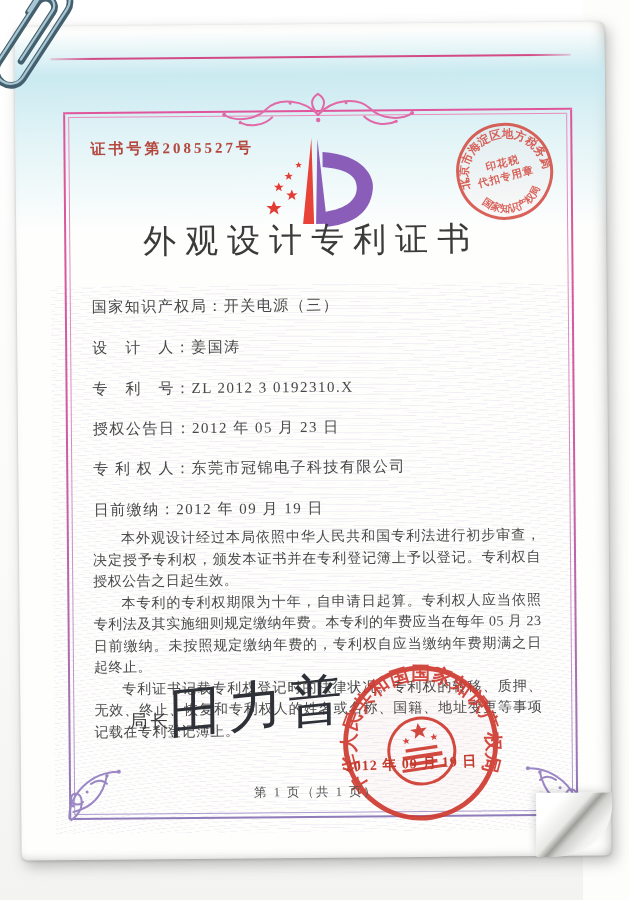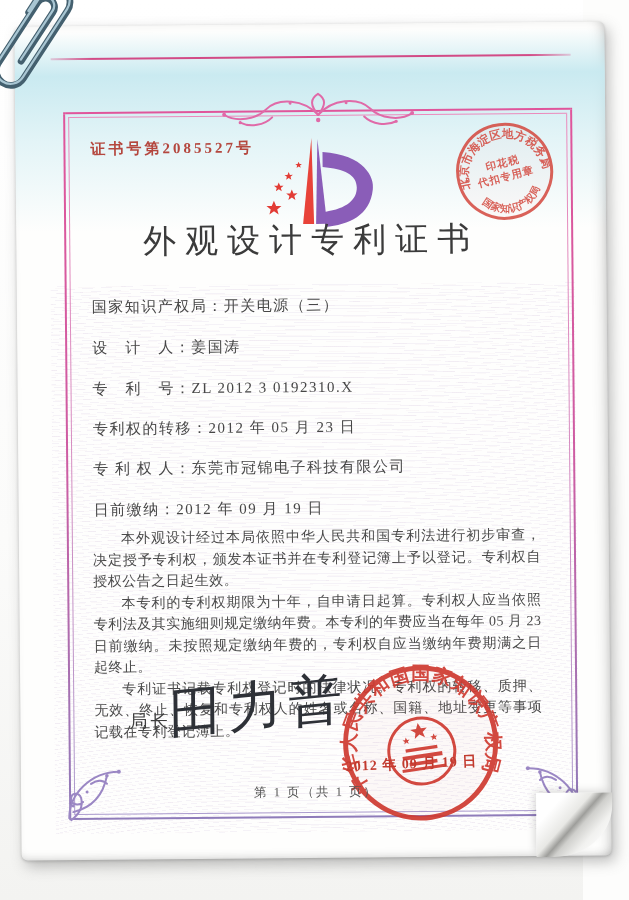--- a/index.html
+++ b/index.html
@@ -151,21 +151,21 @@
       <polygon points="60,6 51,92 62,92" fill="#e84339"></polygon>
       <polygon points="66,7 64,92 75,92" fill="#8a5db8"></polygon>
       <path d="M71 20 C 113 23, 123 46, 121 58 C 118 84, 97 93, 73 95 L 73 80 C 95 77, 105 68, 105 56 C 105 43, 93 37, 71 35 Z" fill="#8a5db8"></path>
     </svg>
 
     <div class="title">外观设计专利证书</div>
 
     <div class="field f0"><span>国家知识产权局</span><span>：</span><span>开关电源（三）</span></div>
     <div class="field f1"><span>设　计　人</span><span>：</span><span>姜国涛</span></div>
     <div class="field f2"><span>专　利　号</span><span>：</span><span>ZL 2012 3 0192310.X</span></div>
-    <div class="field f3"><span>专利权的转移</span><span>：</span><span>2012 年 05 月 23 日</span></div>
+    <div class="field f3"><span>授权公告日</span><span>：</span><span>2012 年 05 月 23 日</span></div>
     <div class="field f4"><span>专 利 权 人</span><span>：</span><span>东莞市冠锦电子科技有限公司</span></div>
     <div class="field f5"><span>日前缴纳</span><span>：</span><span>2012 年 09 月 19 日</span></div>
 
     <div class="paras">
       <p>本外观设计经过本局依照中华人民共和国专利法进行初步审查，决定授予专利权，颁发本证书并在专利登记簿上予以登记。专利权自授权公告之日起生效。</p>
       <p>本专利的专利权期限为十年，自申请日起算。专利权人应当依照专利法及其实施细则规定缴纳年费。本专利的年费应当在每年 05 月 23 日前缴纳。未按照规定缴纳年费的，专利权自应当缴纳年费期满之日起终止。</p>
       <p>专利证书记载专利权登记时的法律状况。专利权的转移、质押、无效、终止、恢复和专利权人的姓名或名称、国籍、地址变更等事项记载在专利登记簿上。</p>
     </div>
 
     <div class="director">局长</div>

